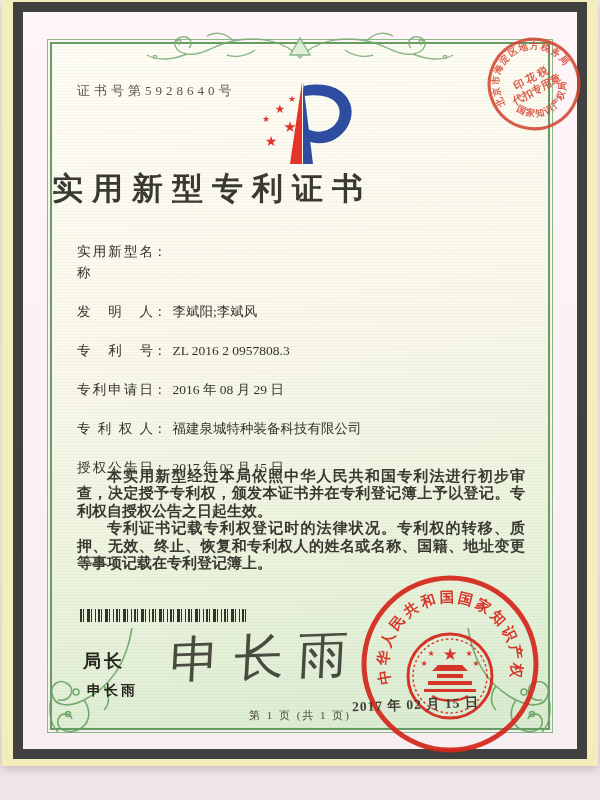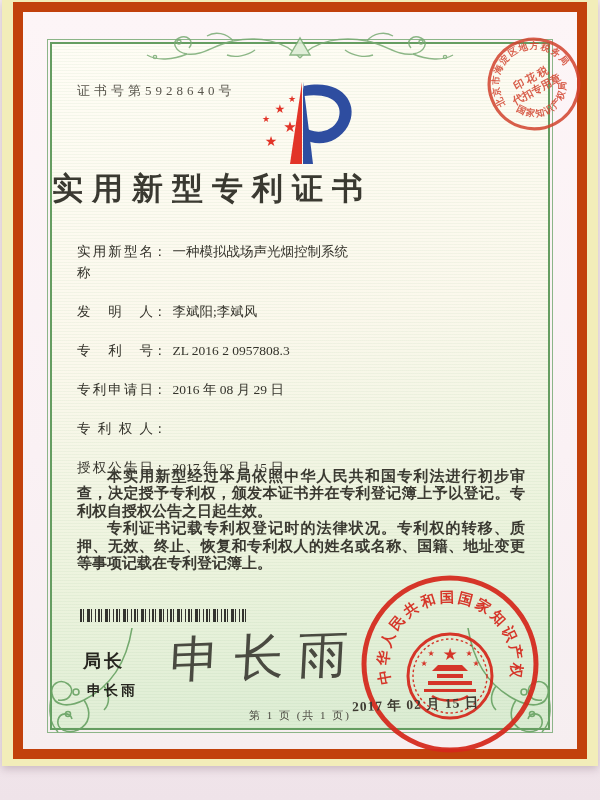--- a/index.html
+++ b/index.html
@@ -6,21 +6,21 @@
   html,body { width:600px; height:800px; overflow:hidden; }
   body {
     position:relative;
     background:linear-gradient(180deg,#f3e9ee 0%, #f5ebef 70%, #efe3e9 100%);
     font-family:"Liberation Serif","DejaVu Serif",serif;
     color:#33322c;
   }
   
   .cert { position:absolute; left:2px; top:0; width:596px; height:766px;
           background:#f2edb9; box-shadow:0 3px 8px rgba(90,60,80,.25); }
-  .band { position:absolute; left:11px; right:11px; top:2px; bottom:7px; background:#c2410c; }
+  .band { position:absolute; left:11px; right:11px; top:2px; bottom:7px; background:#404040; }
   .margin-area { position:absolute; inset:10px; background:linear-gradient(180deg,#fdf5f7 0%,#faf1f4 60%,#f6eef0 100%); }
   .frame { position:absolute; left:24px; right:24px; top:27px; bottom:16px;
            border:1px solid #8cb588; padding:2px; }
   .frame-inner { width:100%; height:100%; border:2px solid #659d61; position:relative;
     background:
       repeating-linear-gradient(0deg, rgba(125,175,125,.08) 0 1px, rgba(0,0,0,0) 1px 3px),
       linear-gradient(170deg,#fffdf5 0%, #fbf8ec 42%, #ecf3dd 72%, #d9ebd1 100%);
   }
   .content { position:absolute; inset:0; }
 
@@ -123,40 +123,40 @@
                 <text x="31" y="70" font-size="14">★</text>
               </g>
             </svg>
 
             <div class="title">实用新型专利证书</div>
 
             <div class="fields">
               <div class="field-row">
                 <span class="flabel">实用新型名称</span>
                   <span class="fcolon">：</span>
-                  <span>一种模拟战场声光烟控制系统</span>
               </div>
               <div class="field-row">
                 <span class="flabel">发明人</span>
                   <span class="fcolon">：</span>
                   <span>李斌阳;李斌风</span>
               </div>
               <div class="field-row">
                 <span class="flabel">专利号</span>
                   <span class="fcolon">：</span>
                   <span>ZL 2016 2 0957808.3</span>
               </div>
               <div class="field-row">
                 <span class="flabel">专利申请日</span>
                   <span class="fcolon">：</span>
                   <span>2016 年 08 月 29 日</span>
               </div>
               <div class="field-row">
                 <span class="flabel">专利权人</span>
                   <span class="fcolon">：</span>
+                  <span>福建泉城特种装备科技有限公司</span>
               </div>
               <div class="field-row">
                 <span class="flabel">授权公告日</span>
                   <span class="fcolon">：</span>
                   <span>2017 年 02 月 15 日</span>
               </div>
             </div>
 
             <div class="paras">
               <p>本实用新型经过本局依照中华人民共和国专利法进行初步审查，决定授予专利权，颁发本证书并在专利登记簿上予以登记。专利权自授权公告之日起生效。</p>

